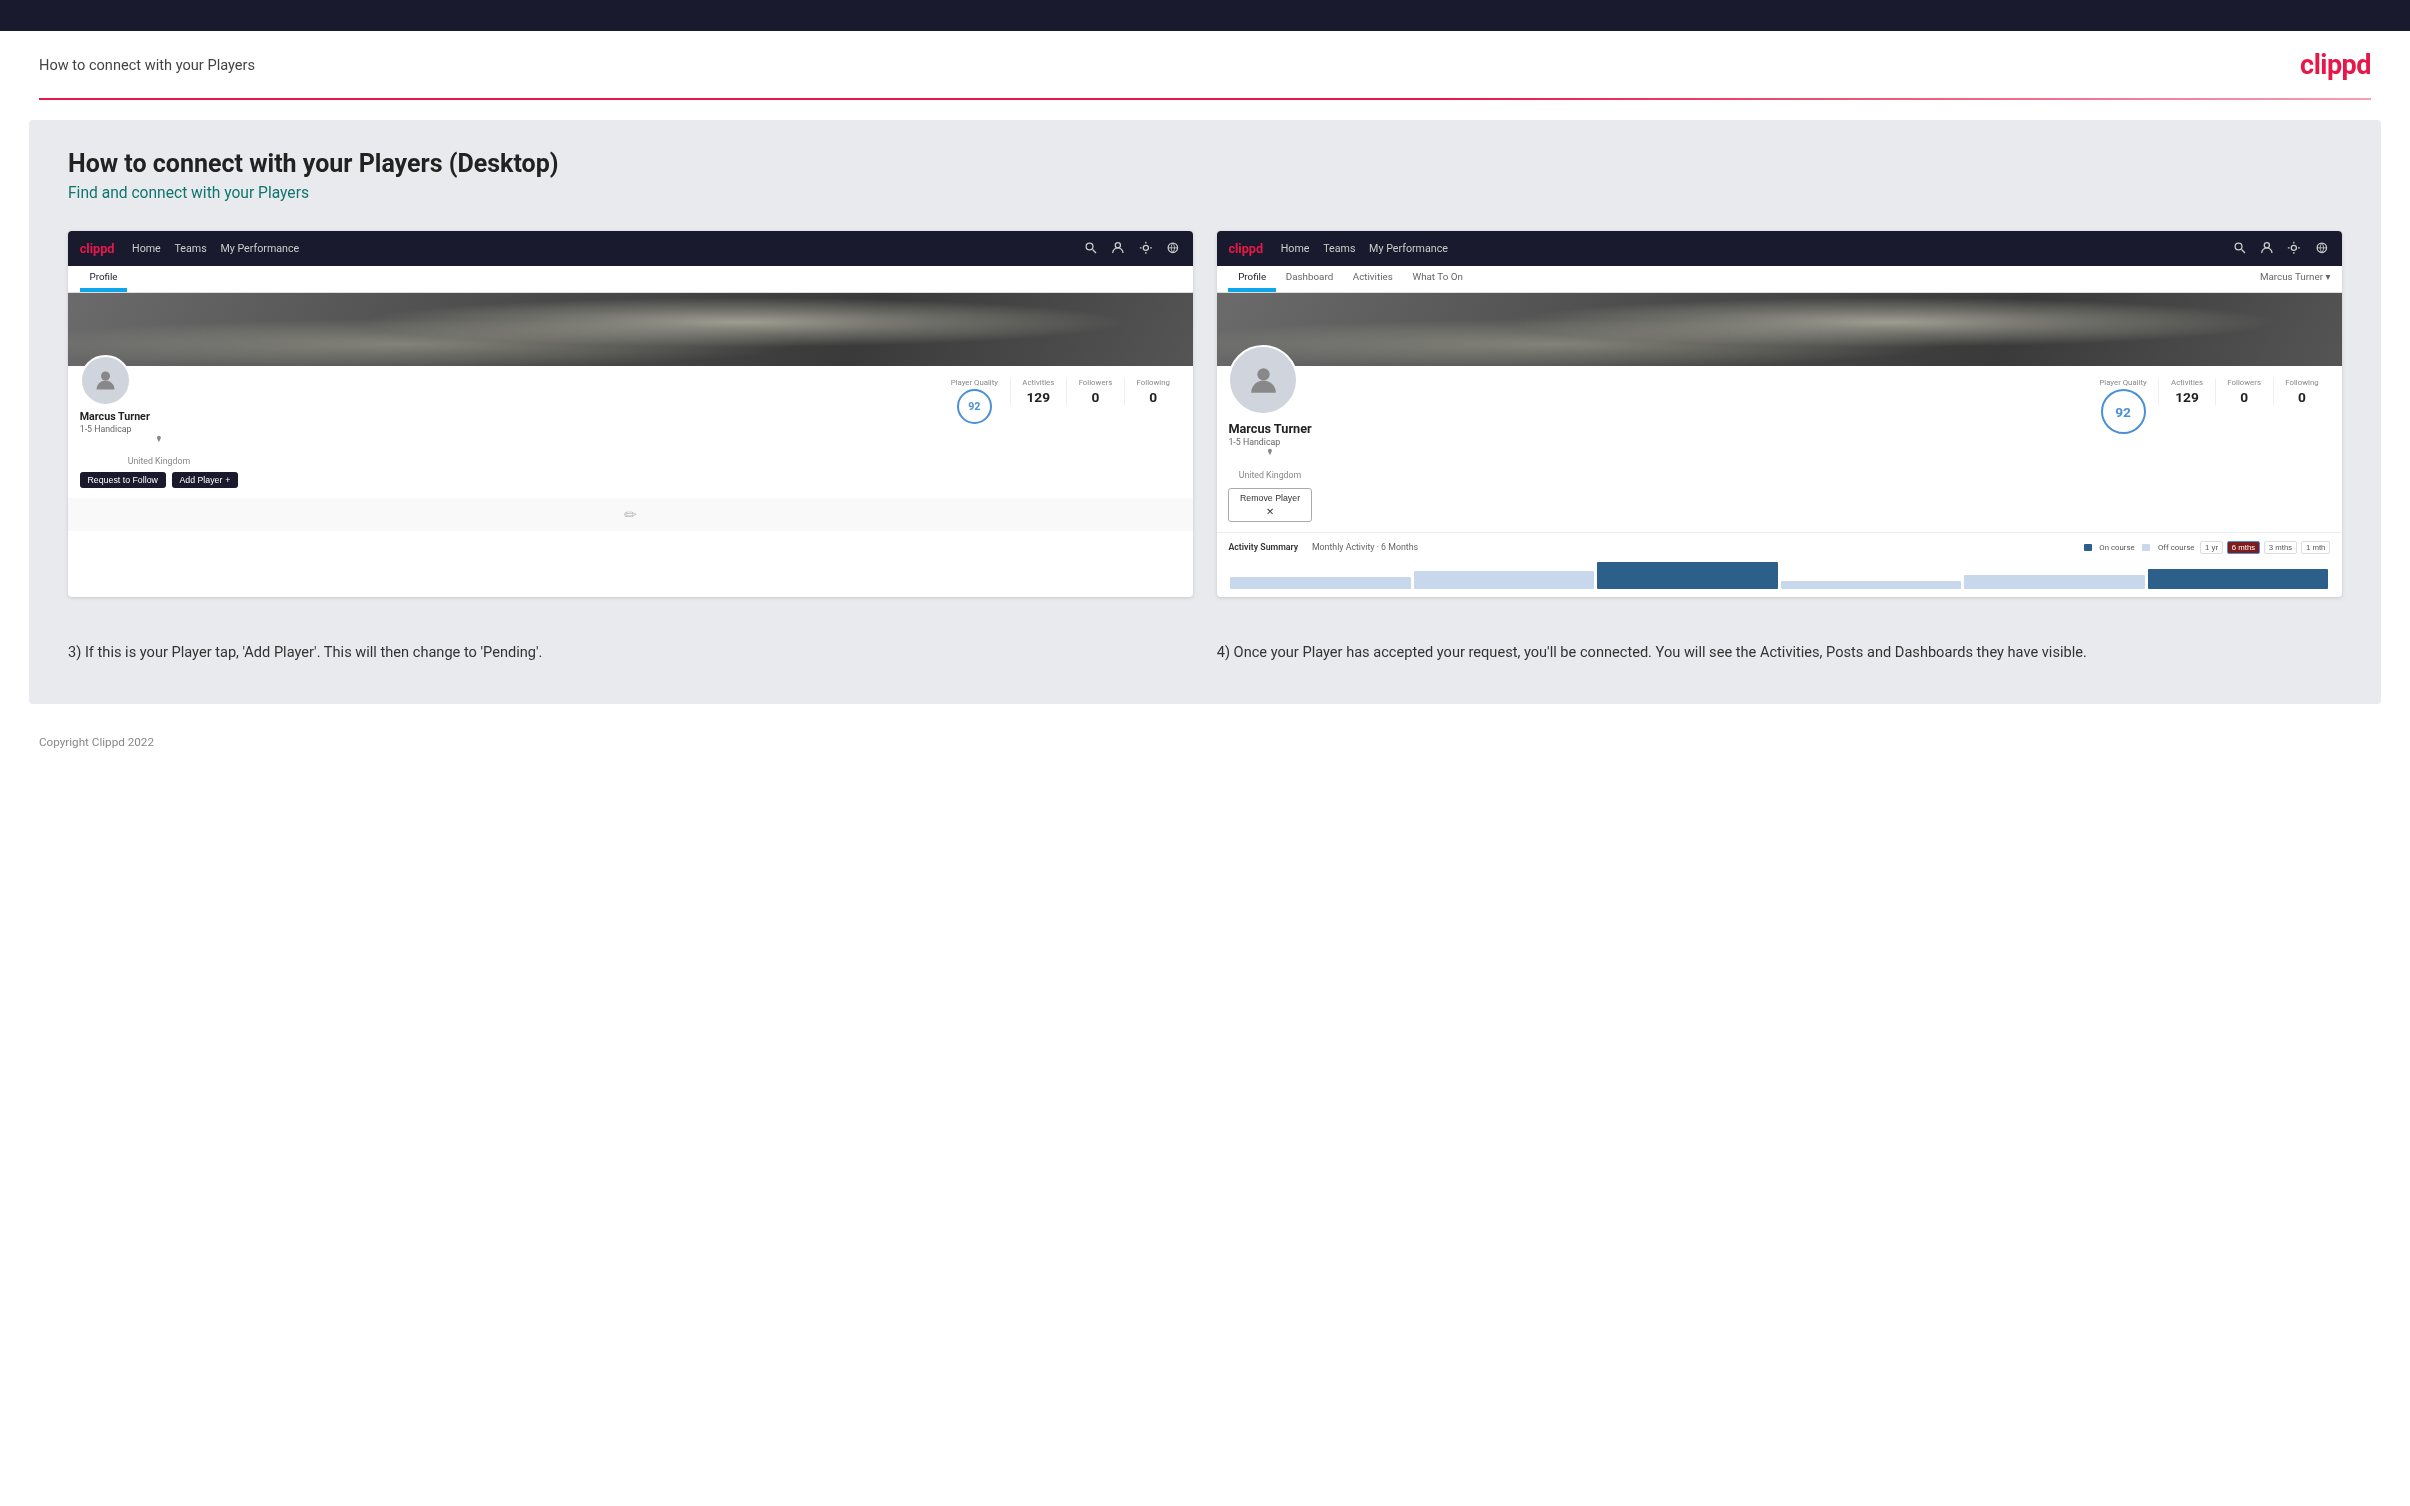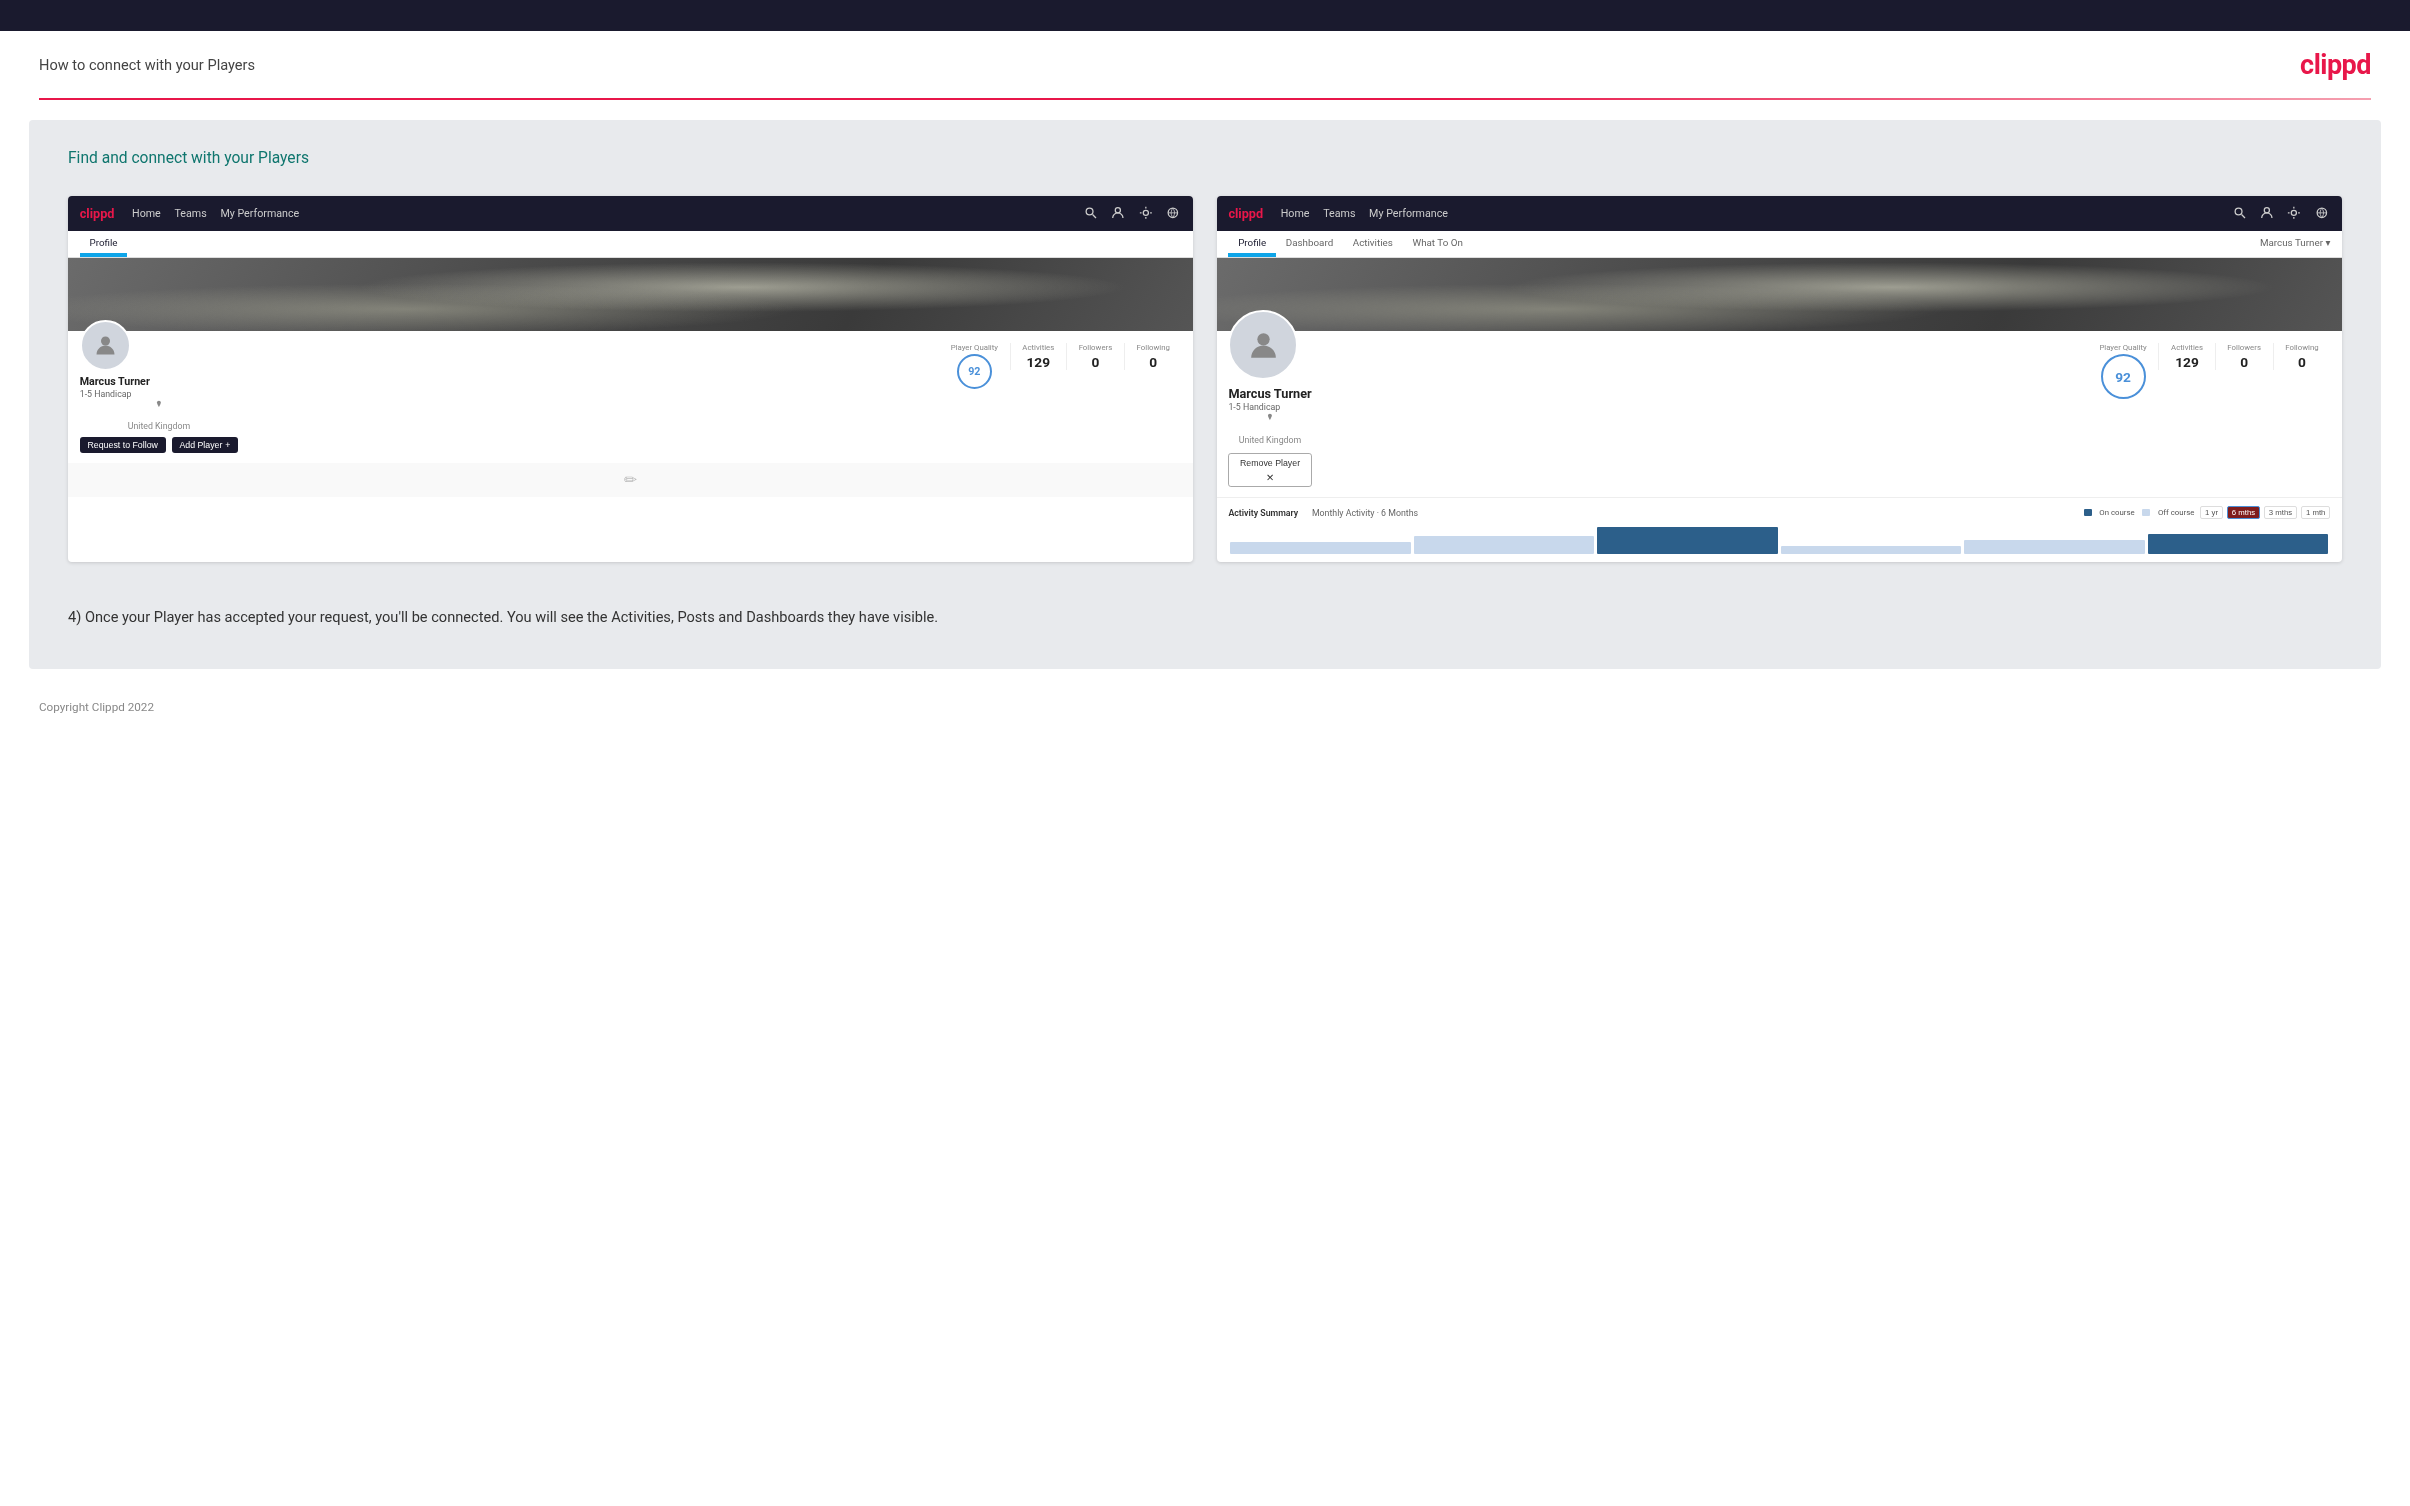--- a/index.html
+++ b/index.html
@@ -417,20 +417,21 @@
 
 <div class="header">
   <span class="header-title">How to connect with your Players</span>
   <span class="clippd-logo">clippd</span>
 </div>
 
 <div class="divider"></div>
 
 <div class="main-content">
 
+  <div class="page-heading">How to connect with your Players (Desktop)</div>
   <div class="page-subheading">Find and connect with your Players</div>
 
   <div class="screenshots-row">
 
     <div class="screenshot-card">
 
       <div class="app-navbar">
         <span class="app-logo">clippd</span>
         <span class="app-nav-item">Home</span>
         <span class="app-nav-item">Teams</span>
@@ -643,20 +644,26 @@
           <div class="chart-bar dark" style="height:19.5px;"></div>
         </div>
       </div>
     </div>
 
   </div>
 
   <div class="descriptions-row">
     <div class="description-block">
       <div class="description-text">
+        <span>3) If this is your Player tap, 'Add Player'.
+This will then change to 'Pending'.</span>
+      </div>
+    </div>
+    <div class="description-block">
+      <div class="description-text">
         <span>4) Once your Player has accepted your request, you'll be connected.
 You will see the Activities, Posts and
 Dashboards they have visible.</span>
       </div>
     </div>
   </div>
 
 </div>
 
 <div class="page-footer">

